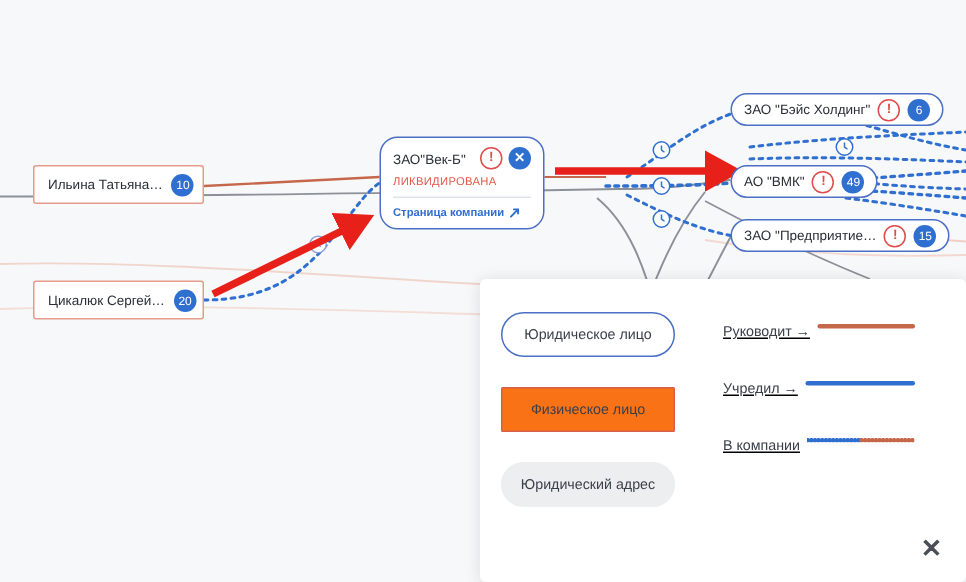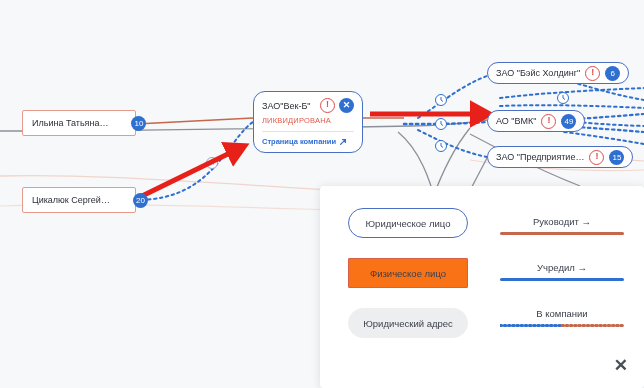--- a/index.html
+++ b/index.html
@@ -16,21 +16,21 @@
   .node{position:absolute;box-sizing:border-box;display:flex;align-items:center;}
 
   .node-company{
     background:#ffffff;border:1px solid #4a6fc4;border-radius:16px;
     color:#2b2f38;font-size:9px;white-space:nowrap;
     padding:0 8px;height:22px;gap:5px;
   }
   .node-person{
     background:#ffffff;border:1px solid #e59a8c;border-radius:2px;
     color:#2b2f38;font-size:9px;white-space:nowrap;
-    padding:0 9px;height:26px;gap:23px;
+    padding:0 9px;height:26px;gap:6px;
   }
 
   .badge{
     background:#2f6fd0;color:#fff;border-radius:50%;
     min-width:15px;height:15px;font-size:8px;
     display:flex;align-items:center;justify-content:center;
     padding:0 2px;box-sizing:border-box;flex:none;
   }
   .warn{
     width:13px;height:13px;border:1.2px solid #e04b4b;border-radius:50%;
@@ -55,36 +55,36 @@
   .sel-link{font-size:7.5px;color:#2f6fd0;font-weight:bold;display:flex;align-items:center;gap:3px;}
 
   
   .legend{
     position:absolute;left:320px;top:186px;width:324px;height:202px;
     background:#ffffff;border-radius:4px;
     box-shadow:0 1px 10px rgba(30,40,60,.13);
     box-sizing:border-box;
   }
   .legend-grid{
-    position:absolute;left:28px;top:22px;width:276px;
+    position:absolute;left:14px;top:22px;width:276px;
     display:flex;gap:32px;
   }
   .legend-col{display:flex;flex-direction:column;}
   .col-nodes{width:130px;gap:20px;}
   .col-edges{width:128px;gap:27px;padding-top:8px;}
 
   .chip{
     height:30px;display:flex;align-items:center;justify-content:center;
     font-size:9.5px;color:#3a3f4a;box-sizing:border-box;text-align:center;
   }
   .chip-legal{border:1px solid #4a6fc4;border-radius:16px;background:#fff;}
   .chip-person{border:1px solid #d8604a;border-radius:1px;background:#f97316;}
   .chip-address{background:#eceef0;border-radius:16px;border:1px solid #eceef0;}
 
-  .edge-item{display:flex;flex-direction:column;align-items:center;gap:5px;}
+  .edge-item{display:flex;flex-direction:row;gap:5px;text-decoration:underline;}
   .edge-label{font-size:9.5px;color:#3a3f4a;white-space:nowrap;}
   .edge-line{width:124px;height:3px;}
   .line-manages{background:#c4674a;border-radius:2px;}
   .line-founded{background:#2f6fd0;border-radius:2px;}
   .line-past{height:3px;}
 
   .legend-close{
     position:absolute;right:16px;bottom:14px;
     font-size:17px;color:#4a4f57;font-weight:bold;line-height:1;
     cursor:pointer;

